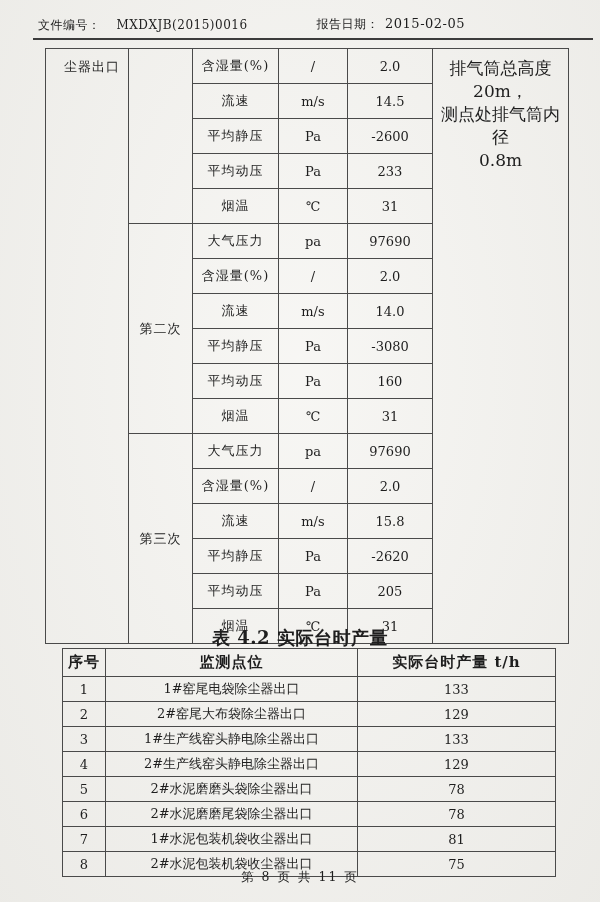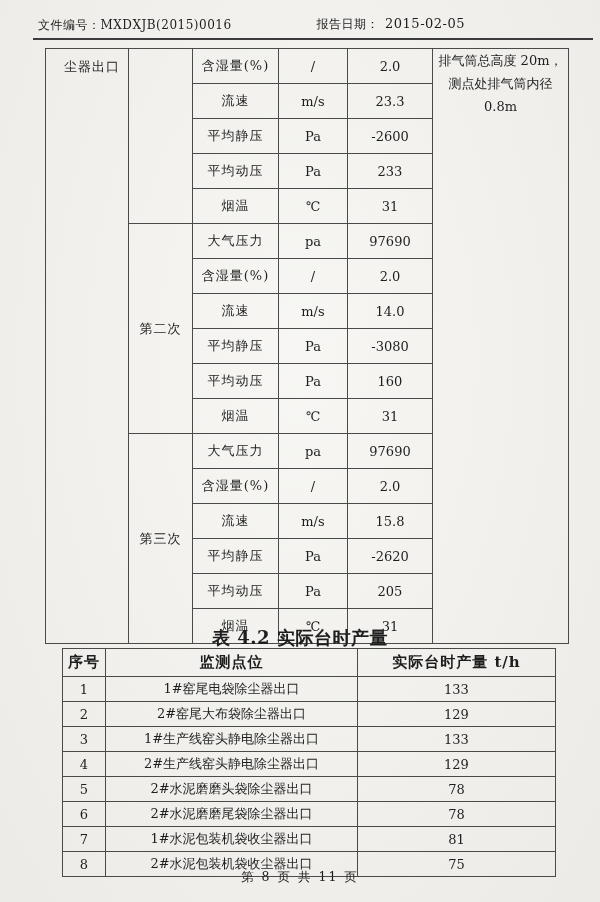--- a/index.html
+++ b/index.html
@@ -42,21 +42,21 @@
     position: absolute;
     right: 128px;
     top: 2px;
     letter-spacing: 0.5px;
   }
   .header-right .hdr-value {
     font-size: 13px;
     margin-left: 6px;
   }
   .header-left .hdr-value {
-    margin-left: 0;
+    margin-left: 16px;
   }
 
   
   table {
     border-collapse: collapse;
     table-layout: fixed;
   }
   td, th {
     border: 1px solid #4a4a4a;
     text-align: center;
@@ -75,24 +75,24 @@
   .point-name-cell {
     vertical-align: top;
     text-align: center;
     padding: 9px 0 0 10px;
     letter-spacing: 1px;
   }
   .run-label-cell { letter-spacing: 1px; }
   .param-cell { letter-spacing: 1px; }
   .remark-cell {
     vertical-align: top;
-    padding-top: 0;
+    padding-top: 8px;
     line-height: 23px;
     white-space: normal;
-    font-size: 13px;
+    font-size: 17px;
   }
 
   
   .table2-title {
     position: absolute;
     top: 626px;
     left: 0;
     width: 600px;
     text-align: center;
     font-weight: bold;
@@ -157,21 +157,21 @@
         <td class="value-cell">2.0</td>
         <td rowspan="17" class="remark-cell">
           <div>排气筒总高度 20m，</div>
           <div>测点处排气筒内径</div>
           <div>0.8m</div>
         </td>
       </tr>
       <tr>
         <td class="param-cell">流速</td>
         <td class="unit-cell">m/s</td>
-        <td class="value-cell">23.3</td>
+        <td class="value-cell">14.5</td>
       </tr>
       <tr>
         <td class="param-cell">平均静压</td>
         <td class="unit-cell">Pa</td>
         <td class="value-cell">-2600</td>
       </tr>
       <tr>
         <td class="param-cell">平均动压</td>
         <td class="unit-cell">Pa</td>
         <td class="value-cell">233</td>

